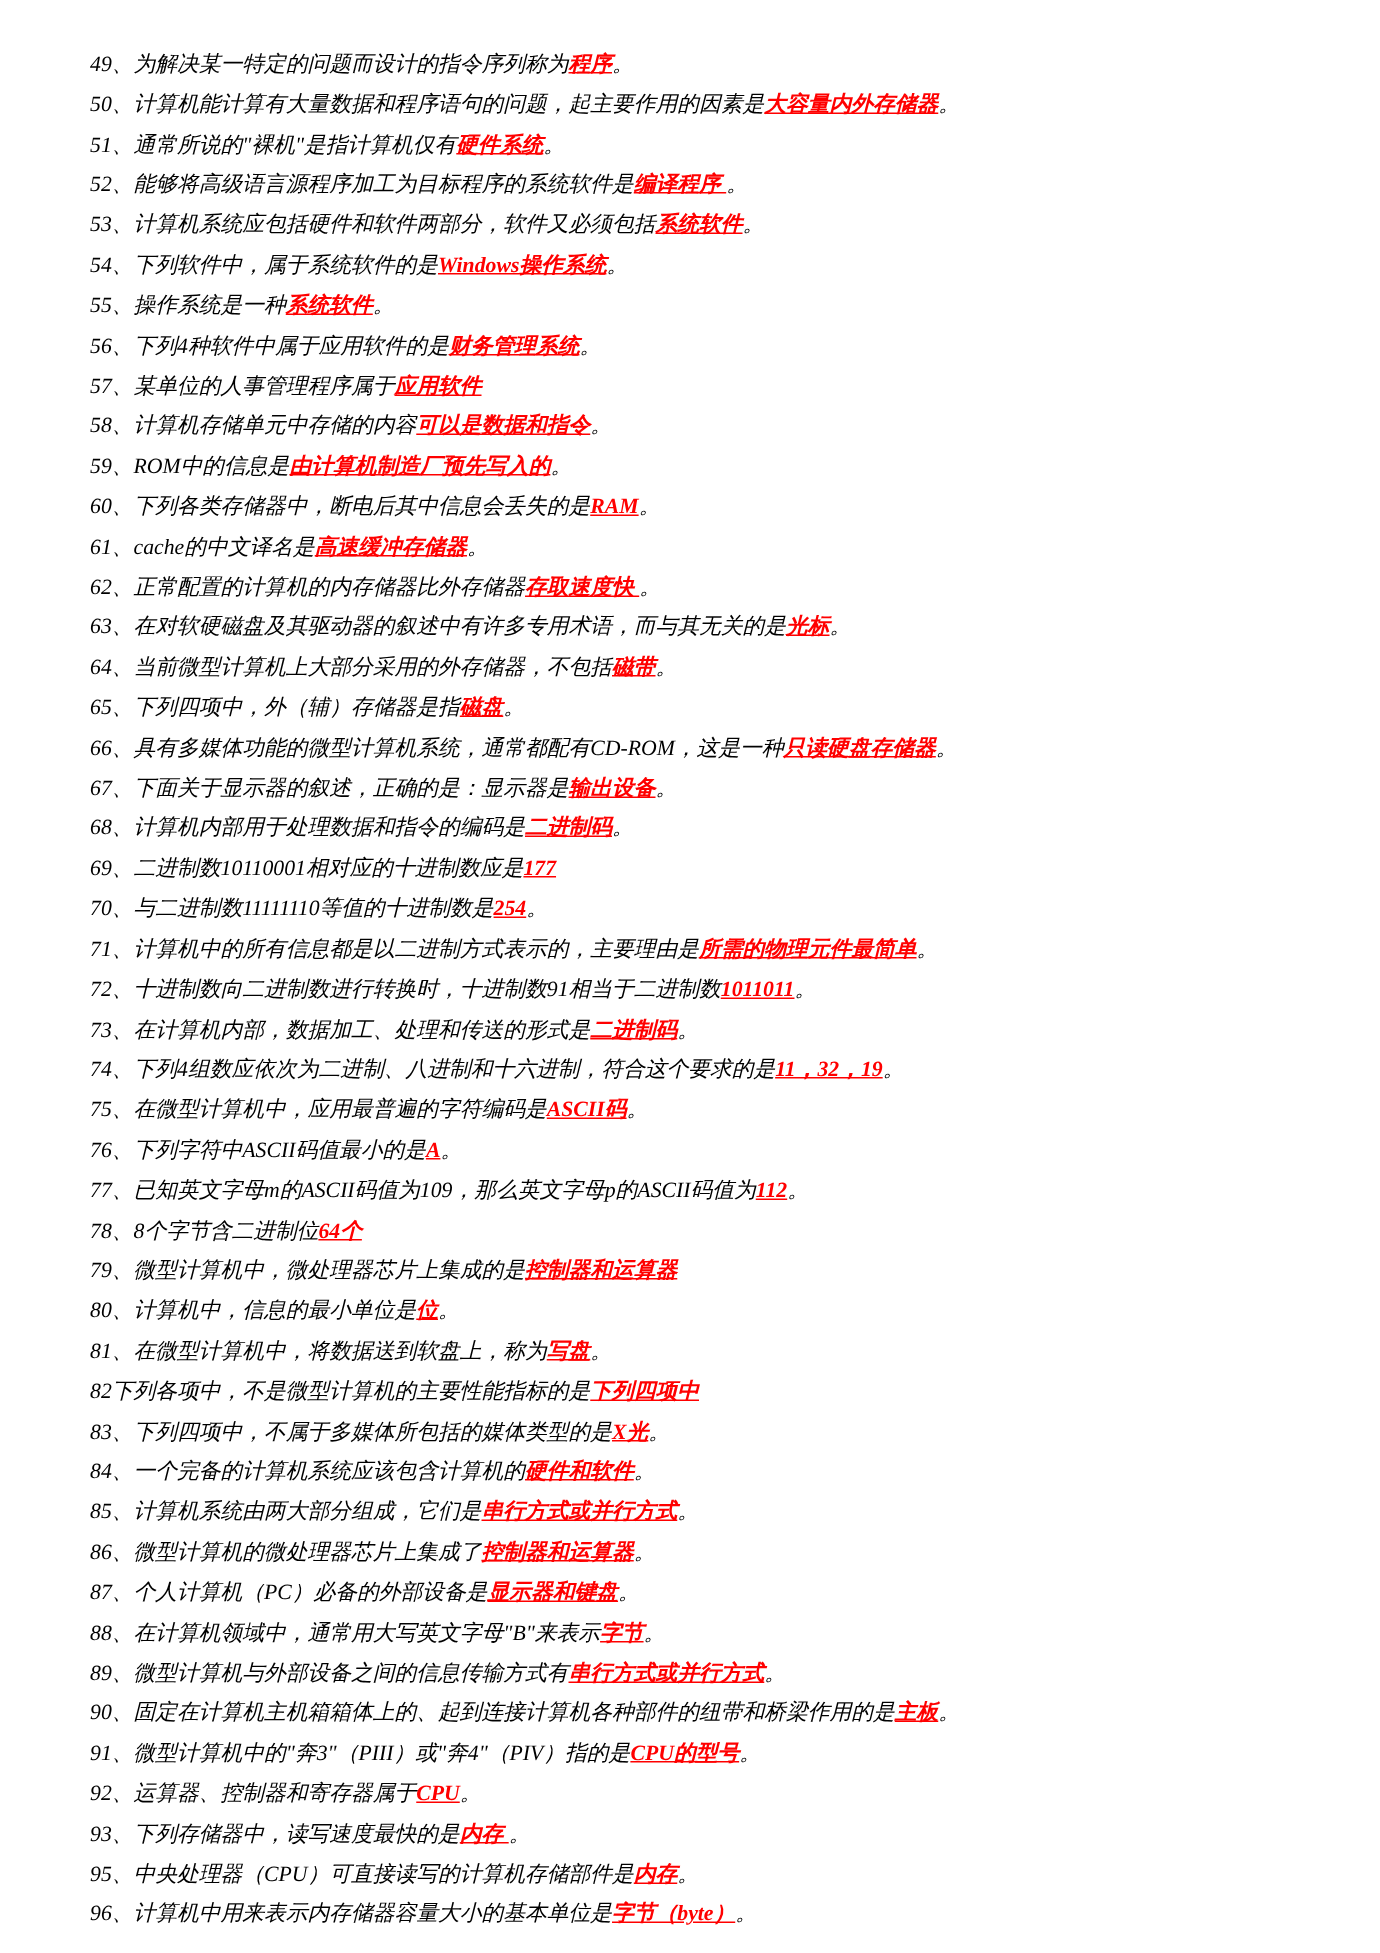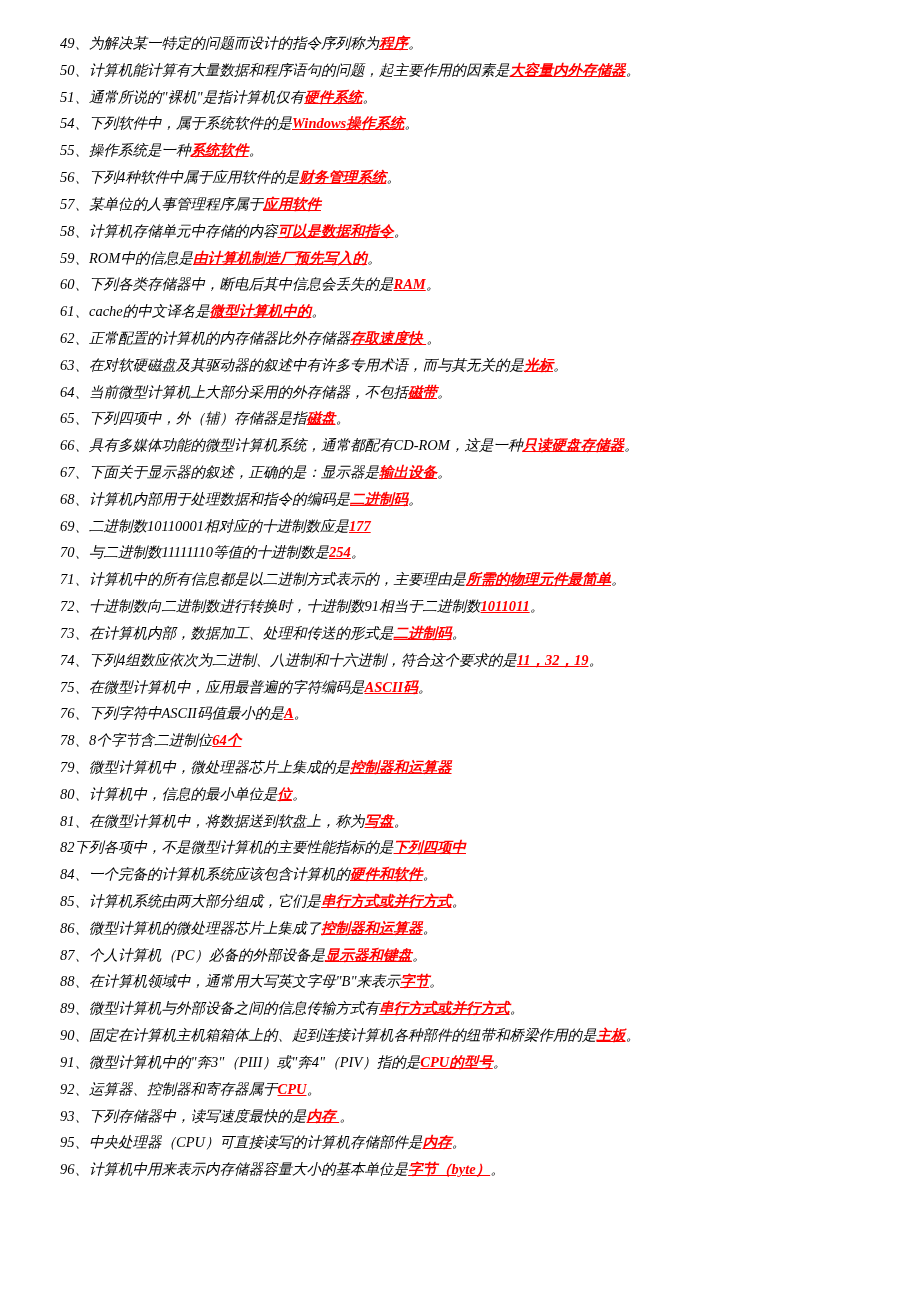--- a/index.html
+++ b/index.html
@@ -30,48 +30,52 @@
     color: #000;
   }
 </style>
 </head>
 <body>
 
 <div id="list">
     <div class="item"><span class="pre">49、为解决某一特定的问题而设计的指令序列称为</span><span class="ans">程序</span><span class="post">。</span></div>
     <div class="item"><span class="pre">50、计算机能计算有大量数据和程序语句的问题，起主要作用的因素是</span><span class="ans">大容量内外存储器</span><span class="post">。</span></div>
     <div class="item"><span class="pre">51、通常所说的"裸机"是指计算机仅有</span><span class="ans">硬件系统</span><span class="post">。</span></div>
+    <div class="item"><span class="pre">52、能够将高级语言源程序加工为目标程序的系统软件是</span><span class="ans">编译程序 </span><span class="post">。</span></div>
+    <div class="item"><span class="pre">53、计算机系统应包括硬件和软件两部分，软件又必须包括</span><span class="ans">系统软件</span><span class="post">。</span></div>
     <div class="item"><span class="pre">54、下列软件中，属于系统软件的是</span><span class="ans">Windows操作系统</span><span class="post">。</span></div>
     <div class="item"><span class="pre">55、操作系统是一种</span><span class="ans">系统软件</span><span class="post">。</span></div>
     <div class="item"><span class="pre">56、下列4种软件中属于应用软件的是</span><span class="ans">财务管理系统</span><span class="post">。</span></div>
     <div class="item"><span class="pre">57、某单位的人事管理程序属于</span><span class="ans">应用软件</span><span class="post"></span></div>
     <div class="item"><span class="pre">58、计算机存储单元中存储的内容</span><span class="ans">可以是数据和指令</span><span class="post">。</span></div>
     <div class="item"><span class="pre">59、ROM中的信息是</span><span class="ans">由计算机制造厂预先写入的</span><span class="post">。</span></div>
     <div class="item"><span class="pre">60、下列各类存储器中，断电后其中信息会丢失的是</span><span class="ans">RAM</span><span class="post">。</span></div>
-    <div class="item"><span class="pre">61、cache的中文译名是</span><span class="ans">微型计算机中的</span><span class="post">。</span></div>
+    <div class="item"><span class="pre">61、cache的中文译名是</span><span class="ans">高速缓冲存储器</span><span class="post">。</span></div>
     <div class="item"><span class="pre">62、正常配置的计算机的内存储器比外存储器</span><span class="ans">存取速度快 </span><span class="post">。</span></div>
     <div class="item"><span class="pre">63、在对软硬磁盘及其驱动器的叙述中有许多专用术语，而与其无关的是</span><span class="ans">光标</span><span class="post">。</span></div>
     <div class="item"><span class="pre">64、当前微型计算机上大部分采用的外存储器，不包括</span><span class="ans">磁带</span><span class="post">。</span></div>
     <div class="item"><span class="pre">65、下列四项中，外（辅）存储器是指</span><span class="ans">磁盘</span><span class="post">。</span></div>
     <div class="item"><span class="pre">66、具有多媒体功能的微型计算机系统，通常都配有CD-ROM，这是一种</span><span class="ans">只读硬盘存储器</span><span class="post">。</span></div>
     <div class="item"><span class="pre">67、下面关于显示器的叙述，正确的是：显示器是</span><span class="ans">输出设备</span><span class="post">。</span></div>
     <div class="item"><span class="pre">68、计算机内部用于处理数据和指令的编码是</span><span class="ans">二进制码</span><span class="post">。</span></div>
     <div class="item"><span class="pre">69、二进制数10110001相对应的十进制数应是</span><span class="ans">177</span><span class="post"></span></div>
     <div class="item"><span class="pre">70、与二进制数11111110等值的十进制数是</span><span class="ans">254</span><span class="post">。</span></div>
     <div class="item"><span class="pre">71、计算机中的所有信息都是以二进制方式表示的，主要理由是</span><span class="ans">所需的物理元件最简单</span><span class="post">。</span></div>
     <div class="item"><span class="pre">72、十进制数向二进制数进行转换时，十进制数91相当于二进制数</span><span class="ans">1011011</span><span class="post">。</span></div>
     <div class="item"><span class="pre">73、在计算机内部，数据加工、处理和传送的形式是</span><span class="ans">二进制码</span><span class="post">。</span></div>
     <div class="item"><span class="pre">74、下列4组数应依次为二进制、八进制和十六进制，符合这个要求的是</span><span class="ans">11，32，19</span><span class="post">。</span></div>
     <div class="item"><span class="pre">75、在微型计算机中，应用最普遍的字符编码是</span><span class="ans">ASCII码</span><span class="post">。</span></div>
     <div class="item"><span class="pre">76、下列字符中ASCII码值最小的是</span><span class="ans">A</span><span class="post">。</span></div>
+    <div class="item"><span class="pre">77、已知英文字母m的ASCII码值为109，那么英文字母p的ASCII码值为</span><span class="ans">112</span><span class="post">。</span></div>
     <div class="item"><span class="pre">78、8个字节含二进制位</span><span class="ans">64个</span><span class="post"></span></div>
     <div class="item"><span class="pre">79、微型计算机中，微处理器芯片上集成的是</span><span class="ans">控制器和运算器</span><span class="post"></span></div>
     <div class="item"><span class="pre">80、计算机中，信息的最小单位是</span><span class="ans">位</span><span class="post">。</span></div>
     <div class="item"><span class="pre">81、在微型计算机中，将数据送到软盘上，称为</span><span class="ans">写盘</span><span class="post">。</span></div>
     <div class="item"><span class="pre">82下列各项中，不是微型计算机的主要性能指标的是</span><span class="ans">下列四项中</span><span class="post"></span></div>
+    <div class="item"><span class="pre">83、下列四项中，不属于多媒体所包括的媒体类型的是</span><span class="ans">X光</span><span class="post">。</span></div>
     <div class="item"><span class="pre">84、一个完备的计算机系统应该包含计算机的</span><span class="ans">硬件和软件</span><span class="post">。</span></div>
     <div class="item"><span class="pre">85、计算机系统由两大部分组成，它们是</span><span class="ans">串行方式或并行方式</span><span class="post">。</span></div>
     <div class="item"><span class="pre">86、微型计算机的微处理器芯片上集成了</span><span class="ans">控制器和运算器</span><span class="post">。</span></div>
     <div class="item"><span class="pre">87、个人计算机（PC）必备的外部设备是</span><span class="ans">显示器和键盘</span><span class="post">。</span></div>
     <div class="item"><span class="pre">88、在计算机领域中，通常用大写英文字母"B"来表示</span><span class="ans">字节</span><span class="post">。</span></div>
     <div class="item"><span class="pre">89、微型计算机与外部设备之间的信息传输方式有</span><span class="ans">串行方式或并行方式</span><span class="post">。</span></div>
     <div class="item"><span class="pre">90、固定在计算机主机箱箱体上的、起到连接计算机各种部件的纽带和桥梁作用的是</span><span class="ans">主板</span><span class="post">。</span></div>
     <div class="item"><span class="pre">91、微型计算机中的"奔3"（PIII）或"奔4"（PIV）指的是</span><span class="ans">CPU的型号</span><span class="post">。</span></div>
     <div class="item"><span class="pre">92、运算器、控制器和寄存器属于</span><span class="ans">CPU</span><span class="post">。</span></div>
     <div class="item"><span class="pre">93、下列存储器中，读写速度最快的是</span><span class="ans">内存 </span><span class="post">。</span></div>

